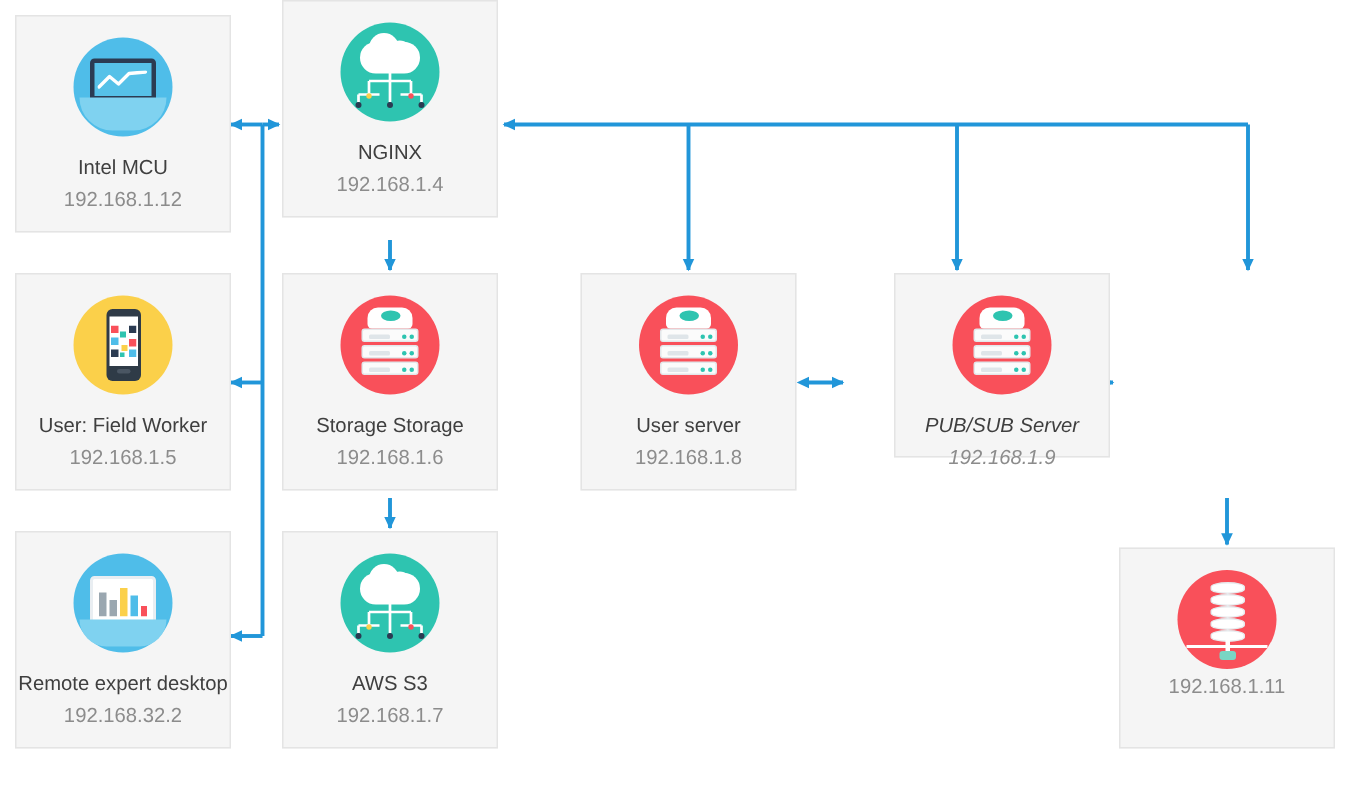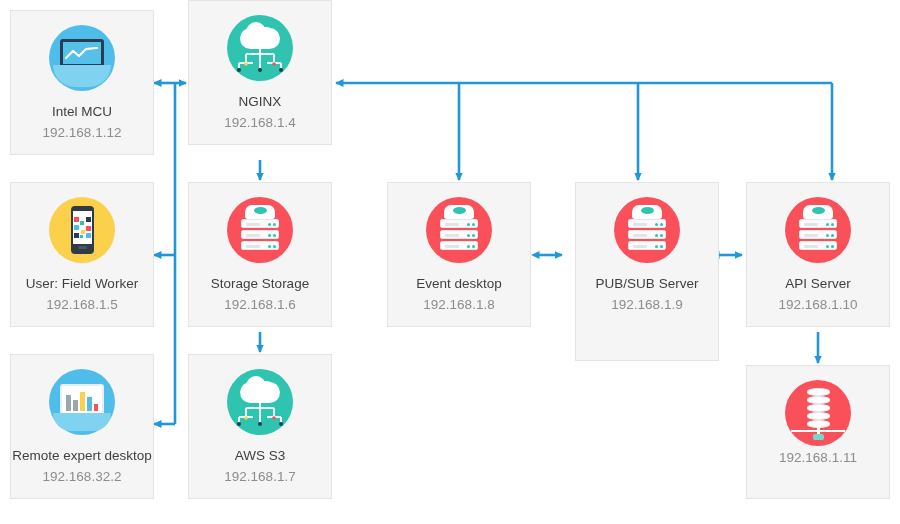--- a/index.html
+++ b/index.html
@@ -279,25 +279,25 @@
         <div class="rack-slot"></div>
         <div class="rack-led" style="left:26px; background:#2ec4b0;"></div>
         <div class="rack-led" style="left:31px; background:#2ec4b0;"></div>
       </div>
       <div class="rack" style="top:44px;">
         <div class="rack-slot"></div>
         <div class="rack-led" style="left:26px; background:#2ec4b0;"></div>
         <div class="rack-led" style="left:31px; background:#2ec4b0;"></div>
       </div>
     </div>
-    <div class="node-label">Event desktop</div>
+    <div class="node-label">User server</div>
     <div class="node-ip">192.168.1.8</div>
   </div>
 
-  <div class="node" style="left:575px; top:182px; width:144px; height:179px;">
+  <div class="node" style="left:596px; top:182px; width:144px; height:123px;font-style:italic;">
     <div class="node-icon" style="background:#f9505a;">
       <div class="ic server-cap"></div>
       <div class="ic server-oval"></div>
       <div class="rack" style="top:22px;">
         <div class="rack-slot"></div>
         <div class="rack-led" style="left:26px; background:#2ec4b0;"></div>
         <div class="rack-led" style="left:31px; background:#2ec4b0;"></div>
       </div>
       <div class="rack" style="top:33px;">
         <div class="rack-slot"></div>
@@ -307,43 +307,20 @@
       <div class="rack" style="top:44px;">
         <div class="rack-slot"></div>
         <div class="rack-led" style="left:26px; background:#2ec4b0;"></div>
         <div class="rack-led" style="left:31px; background:#2ec4b0;"></div>
       </div>
     </div>
     <div class="node-label">PUB/SUB Server</div>
     <div class="node-ip">192.168.1.9</div>
   </div>
 
-  <div class="node" style="left:746px; top:182px; width:144px; height:145px;">
-    <div class="node-icon" style="background:#f9505a;">
-      <div class="ic server-cap"></div>
-      <div class="ic server-oval"></div>
-      <div class="rack" style="top:22px;">
-        <div class="rack-slot"></div>
-        <div class="rack-led" style="left:26px; background:#2ec4b0;"></div>
-        <div class="rack-led" style="left:31px; background:#2ec4b0;"></div>
-      </div>
-      <div class="rack" style="top:33px;">
-        <div class="rack-slot"></div>
-        <div class="rack-led" style="left:26px; background:#2ec4b0;"></div>
-        <div class="rack-led" style="left:31px; background:#2ec4b0;"></div>
-      </div>
-      <div class="rack" style="top:44px;">
-        <div class="rack-slot"></div>
-        <div class="rack-led" style="left:26px; background:#2ec4b0;"></div>
-        <div class="rack-led" style="left:31px; background:#2ec4b0;"></div>
-      </div>
-    </div>
-    <div class="node-label">API Server</div>
-    <div class="node-ip">192.168.1.10</div>
-  </div>
 
   <div class="node" style="left:10px; top:354px; width:144px; height:145px;">
     <div class="node-icon" style="background:#4fbde9;">
       <div class="ic mon-frame"></div>
       <svg class="ic" style="left:16px; top:20px; width:34px; height:22px;" viewBox="0 0 34 22">
         <rect x="1" y="6" width="5" height="16" fill="#9aa7b0"></rect>
         <rect x="8" y="11" width="5" height="11" fill="#9aa7b0"></rect>
         <rect x="15" y="3" width="5" height="19" fill="#fbd04a"></rect>
         <rect x="22" y="8" width="5" height="14" fill="#4fbde9"></rect>
         <rect x="29" y="15" width="4" height="7" fill="#f9505a"></rect>

